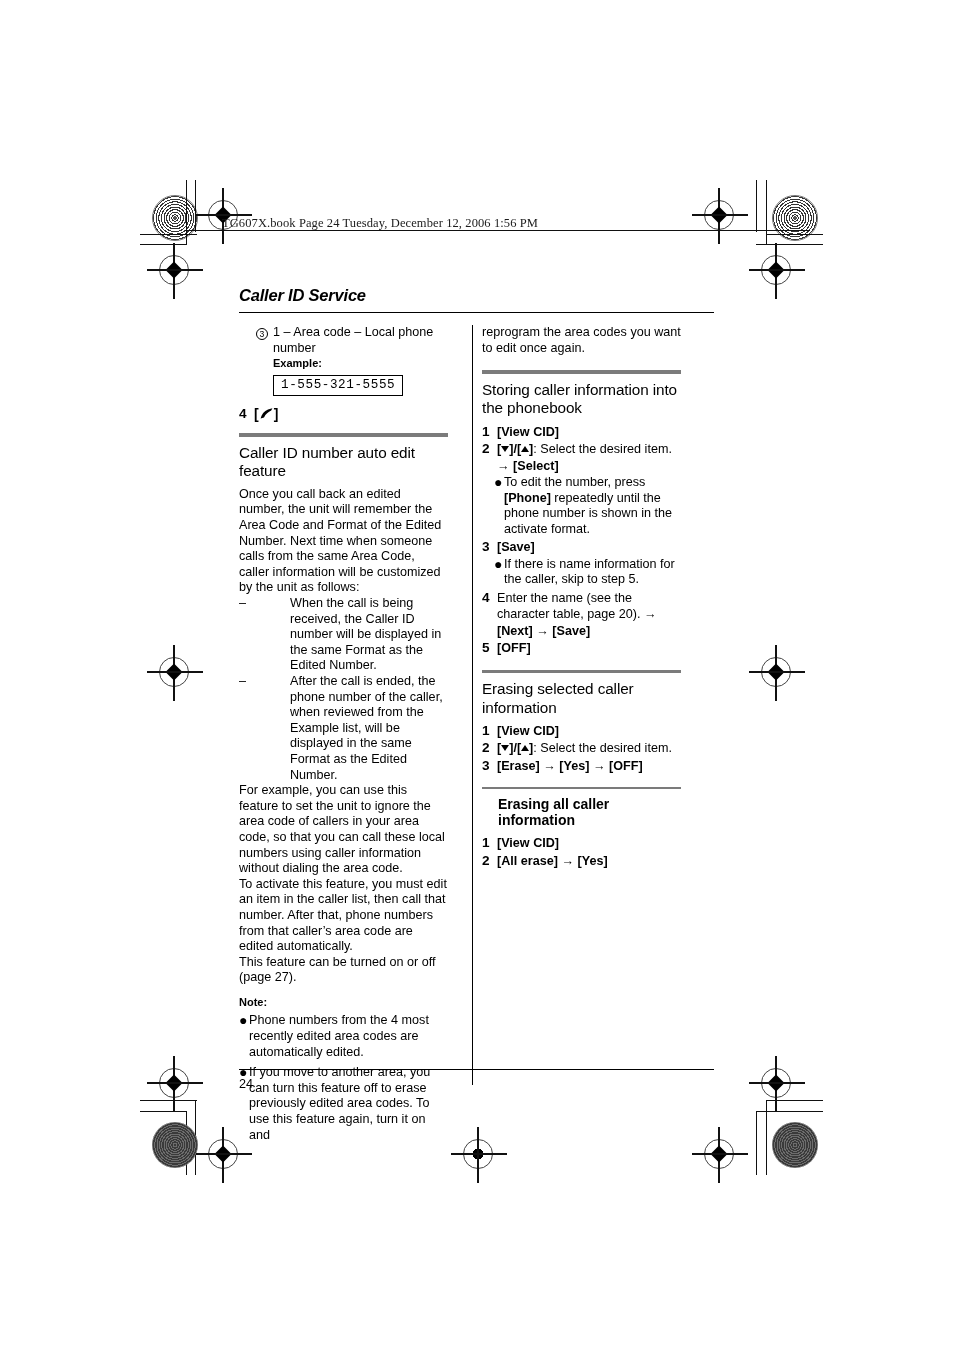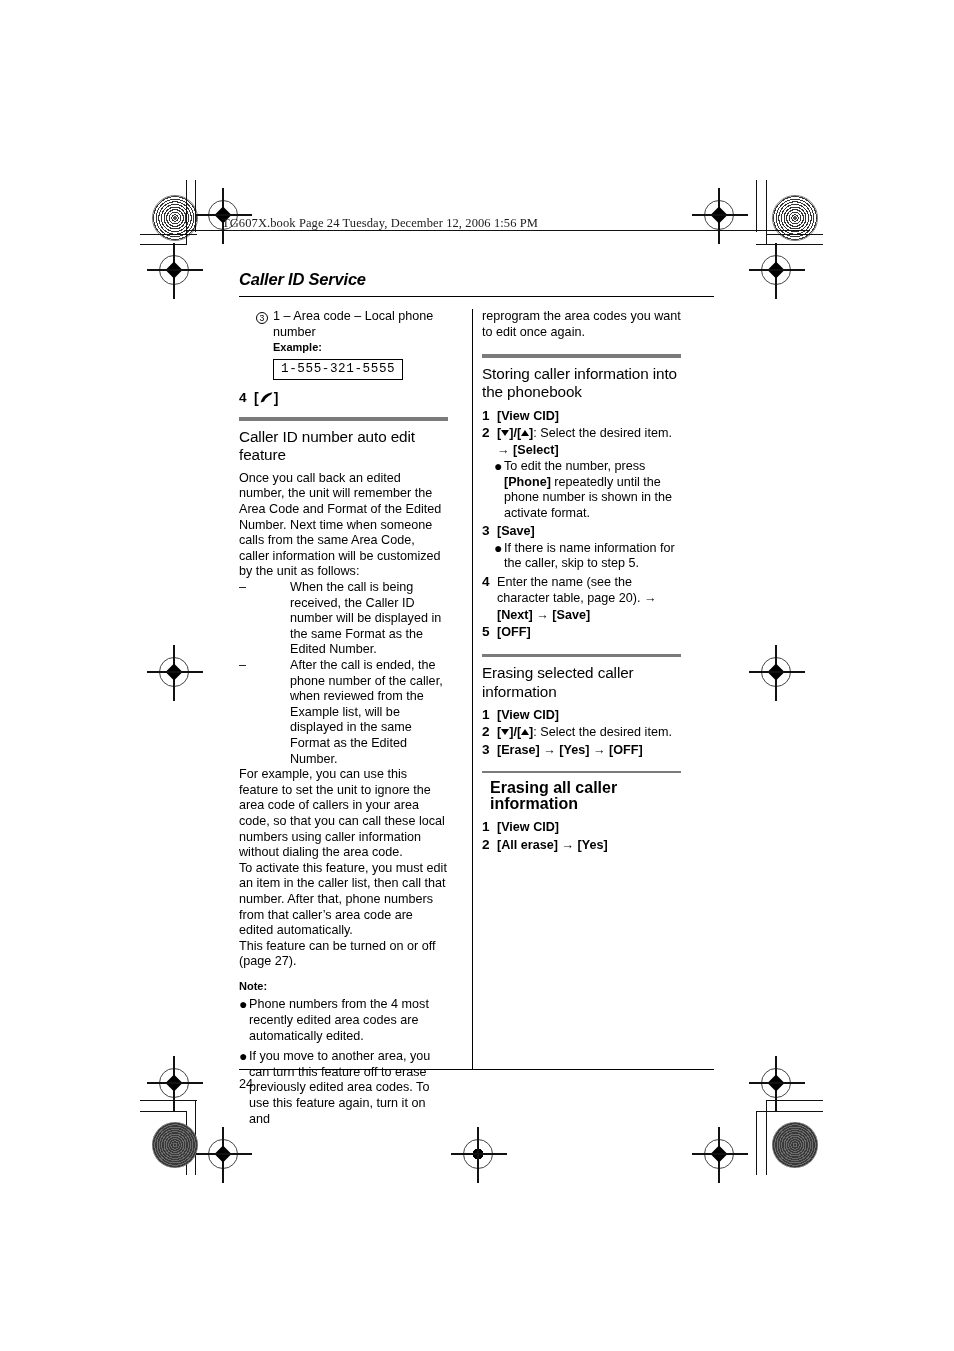--- a/index.html
+++ b/index.html
@@ -79,21 +79,21 @@
     position: absolute;
     left: 748px; top: 230px;
     width: 62px; height: 1px;
     background: #111;
   }
 
   
   .page {
     position: absolute;
     left: 239px;
-    top: 270px;
+    top: 286px;
     width: 475px;
   }
   .running-head {
     font-size: 16.5px;
     font-weight: bold;
     font-style: italic;
     letter-spacing: -0.2px;
     margin: 0 0 7px 0;
   }
   .head-rule {
@@ -140,24 +140,24 @@
     margin: 13px 0 7px 0;
   }
   h2.sec {
     font-size: 15.3px;
     line-height: 18.5px;
     font-weight: normal;
     margin: 0 0 6px 0;
     letter-spacing: -0.1px;
   }
   h3.sub {
-    font-size: 16px;
+    font-size: 14px;
     line-height: 16px;
     font-weight: bold;
-    margin: 0 0 7px 8px;
+    margin: 0 0 7px 16px;
   }
   .lbl-bold { font-weight: bold; font-size: 11px; line-height: 15.6px; }
 
   
   .circ-item {
     display: flex;
     font-size: 12.6px;
     line-height: 15.6px;
     margin-left: 17px;
   }

